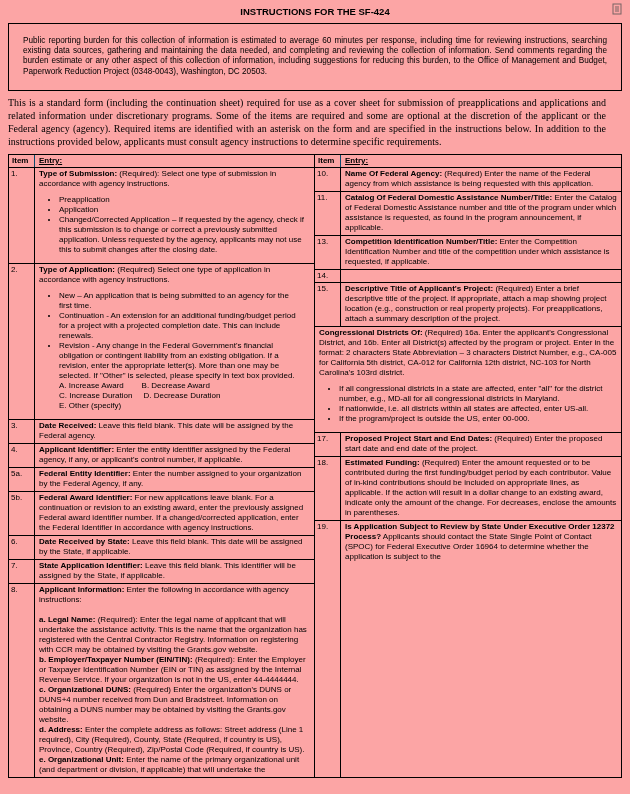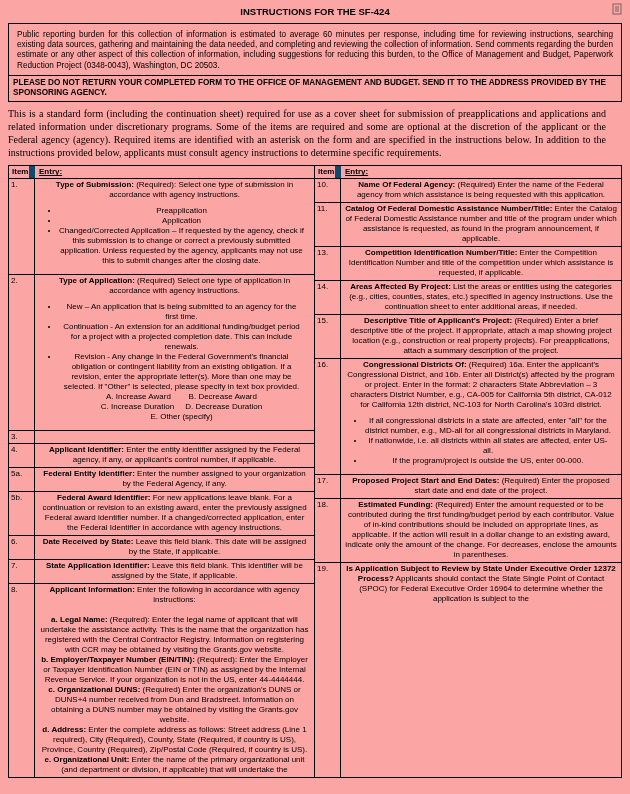--- a/index.html
+++ b/index.html
@@ -14,42 +14,42 @@
     padding: 5px 8px 16px 8px;
     overflow: hidden;
     display: flex; flex-direction: column;
   }
   .corner-icon { position: absolute; top: 3px; right: 7px; width: 11px; height: 12px; opacity: .8; }
   .title {
     text-align: center; font-weight: bold;
     font-size: 9.5px; margin: 1px 0 5px 0;
   }
   .burden-box { border: 1.4px solid #000; padding: 2px 4px 3px 4px; }
-  .burden-text { margin: 4px; font-size: 8.2px; text-align: justify; }
+  .burden-text { margin: 10px; font-size: 8.2px; text-align: justify; }
   .burden-notice {
     font-weight: bold; font-size: 8.2px;
     margin: 3px -4px 0 -4px; padding: 2px 4px 0 4px;
     border-top: 1.2px solid #000;
   }
   .intro {
     font-family: Liberation Serif, serif;
     font-size: 10px; line-height: 1.3;
     margin: 5px 16px 6px 0; text-align: justify;
   }
   .instr-table { display: flex; border: 1.4px solid #000; flex: 1; overflow: hidden; align-items: stretch; }
   .half { width: 50%; display: flex; flex-direction: column; }
   .half.left { border-right: 1.4px solid #000; }
   .thead { display: flex; border-bottom: 1px solid #000; font-weight: bold; flex: 0 0 auto; }
-  .th-item { width: 26px; border-right: 6px solid #0c4a6e; padding: 1px 3px; }
+  .th-item { width: 26px; border-right: 1px solid #0c4a6e; padding: 1px 3px; }
   .th-entry { flex: 1; padding: 1px 4px; text-decoration: underline; }
   .col { display: flex; flex-direction: column; flex: 1; }
   .row { display: flex; border-bottom: 1px solid #000; flex: 0 0 auto; }
   .col .row:last-child { border-bottom: none; flex: 1; }
   .cell-item { width: 26px; border-right: 1px solid #000; padding: 1px 2px; }
-  .cell-entry { flex: 1; padding: 1px 4px 2px 4px; text-align: center; }
+  .cell-entry { flex: 1; padding: 1px 4px 2px 4px; }
   .b { font-weight: bold; }
   .u { cursor: pointer; }
   ul.bullets { margin: 6px; padding-left: 14px; }
   ul.bullets li { margin: 0; white-space: pre-wrap; }
 </style>
 </head>
 <body>
 
 <div class="page">
 
@@ -59,21 +59,20 @@
       <line x1="3" y1="4" x2="7" y2="4" stroke="#555" stroke-width="1"></line>
       <line x1="3" y1="6" x2="7" y2="6" stroke="#555" stroke-width="1"></line>
       <line x1="3" y1="8" x2="7" y2="8" stroke="#555" stroke-width="1"></line>
     </svg>
   </div>
 
   <h1 class="title">INSTRUCTIONS FOR THE SF-424</h1>
 
   <div class="burden-box">
     <p class="burden-text">Public reporting burden for this collection of information is estimated to average 60 minutes per response, including time for reviewing instructions, searching existing data sources, gathering and maintaining the data needed, and completing and reviewing the collection of information. Send comments regarding the burden estimate or any other aspect of this collection of information, including suggestions for reducing this burden, to the Office of Management and Budget, Paperwork Reduction Project (0348-0043), Washington, DC 20503.</p>
-    <p class="burden-notice">PLEASE DO NOT RETURN YOUR COMPLETED FORM TO THE OFFICE OF MANAGEMENT AND BUDGET. SEND IT TO THE ADDRESS PROVIDED BY THE SPONSORING AGENCY.</p>
   </div>
 
   <p class="intro">This is a standard form (including the continuation sheet) required for use as a cover sheet for submission of preapplications and applications and related information under discretionary programs.  Some of the items are required and some are optional at the discretion of the applicant or the Federal agency (agency).  Required items are identified with an asterisk on the form and are specified in the instructions below.  In addition to the instructions provided below, applicants must consult agency instructions to determine specific requirements.</p>
 
   <div class="instr-table">
     <div class="half left">
       <div class="thead">
         <div class="th-item">Item</div>
         <div class="th-entry">Entry:</div>
       </div>
@@ -92,20 +91,21 @@
                 <li>New – An application that is being submitted to an agency for the first time.</li>
                 <li>Continuation - An extension for an additional funding/budget period for a project with a projected completion date. This can include renewals.</li>
                 <li>Revision - Any change in the Federal Government's financial obligation or contingent liability from an existing obligation. If a revision, enter the appropriate letter(s). More than one may be selected. If "Other" is selected, please specify in text box provided.
 A. Increase Award        B. Decrease Award
 C. Increase Duration     D. Decrease Duration
 E. Other (specify)</li>
               </ul></div>
           </div>
           <div class="row">
             <div class="cell-item">3.</div>
+            <div class="cell-entry"><span class="b">Date Received:</span><span> Leave this field blank. This date will be assigned by the Federal agency.</span></div>
           </div>
           <div class="row">
             <div class="cell-item">4.</div>
             <div class="cell-entry"><span class="b">Applicant Identifier:</span><span> Enter the entity identifier assigned by the Federal agency, if any, or applicant's control number, if applicable.</span></div>
           </div>
           <div class="row">
             <div class="cell-item">5a.</div>
             <div class="cell-entry"><span class="b">Federal Entity Identifier:</span><span> Enter the number assigned to your organization by the Federal Agency, if any.</span></div>
           </div>
           <div class="row">
@@ -139,28 +139,26 @@
           <div class="row">
             <div class="cell-item">11.</div>
             <div class="cell-entry"><span class="b">Catalog Of Federal Domestic Assistance Number/Title:</span><span> Enter the Catalog of Federal Domestic Assistance number and title of the program under which assistance is requested, as found in the program announcement, if applicable.</span></div>
           </div>
           <div class="row">
             <div class="cell-item">13.</div>
             <div class="cell-entry"><span class="b">Competition Identification Number/Title:</span><span> Enter the Competition Identification Number and title of the competition under which assistance is requested, if applicable.</span></div>
           </div>
           <div class="row">
             <div class="cell-item">14.</div>
-            <div class="cell-entry"><span class="b">Areas Affected By Project:</span><span> List the areas or entities using the categories (e.g., cities, counties, states, etc.) specified in agency instructions. Use the continuation sheet to enter additional areas, if needed.</span></div>
           </div>
           <div class="row">
             <div class="cell-item">15.</div>
             <div class="cell-entry"><span class="b">Descriptive Title of Applicant's Project:</span><span> (Required) Enter a brief descriptive title of the project. If appropriate, attach a map showing project location (e.g., construction or real property projects). For preapplications, attach a summary description of the project.</span></div>
           </div>
           <div class="row">
-            <div class="cell-item">16.</div>
             <div class="cell-entry"><span class="b">Congressional Districts Of:</span><span> (Required) 16a. Enter the applicant's Congressional District, and 16b. Enter all District(s) affected by the program or project. Enter in the format: 2 characters State Abbreviation – 3 characters District Number, e.g., CA-005 for California 5th district, CA-012 for California 12th district, NC-103 for North Carolina's 103rd district.</span><ul class="bullets">
                 <li>If all congressional districts in a state are affected, enter "all" for the district number, e.g., MD-all for all congressional districts in Maryland.</li>
                 <li>If nationwide, i.e. all districts within all states are affected, enter US-all.</li>
                 <li>If the program/project is outside the US, enter 00-000.</li>
               </ul></div>
           </div>
           <div class="row">
             <div class="cell-item">17.</div>
             <div class="cell-entry"><span class="b">Proposed Project Start and End Dates:</span><span> (Required) Enter the proposed start date and end date of the project.</span></div>
           </div>

